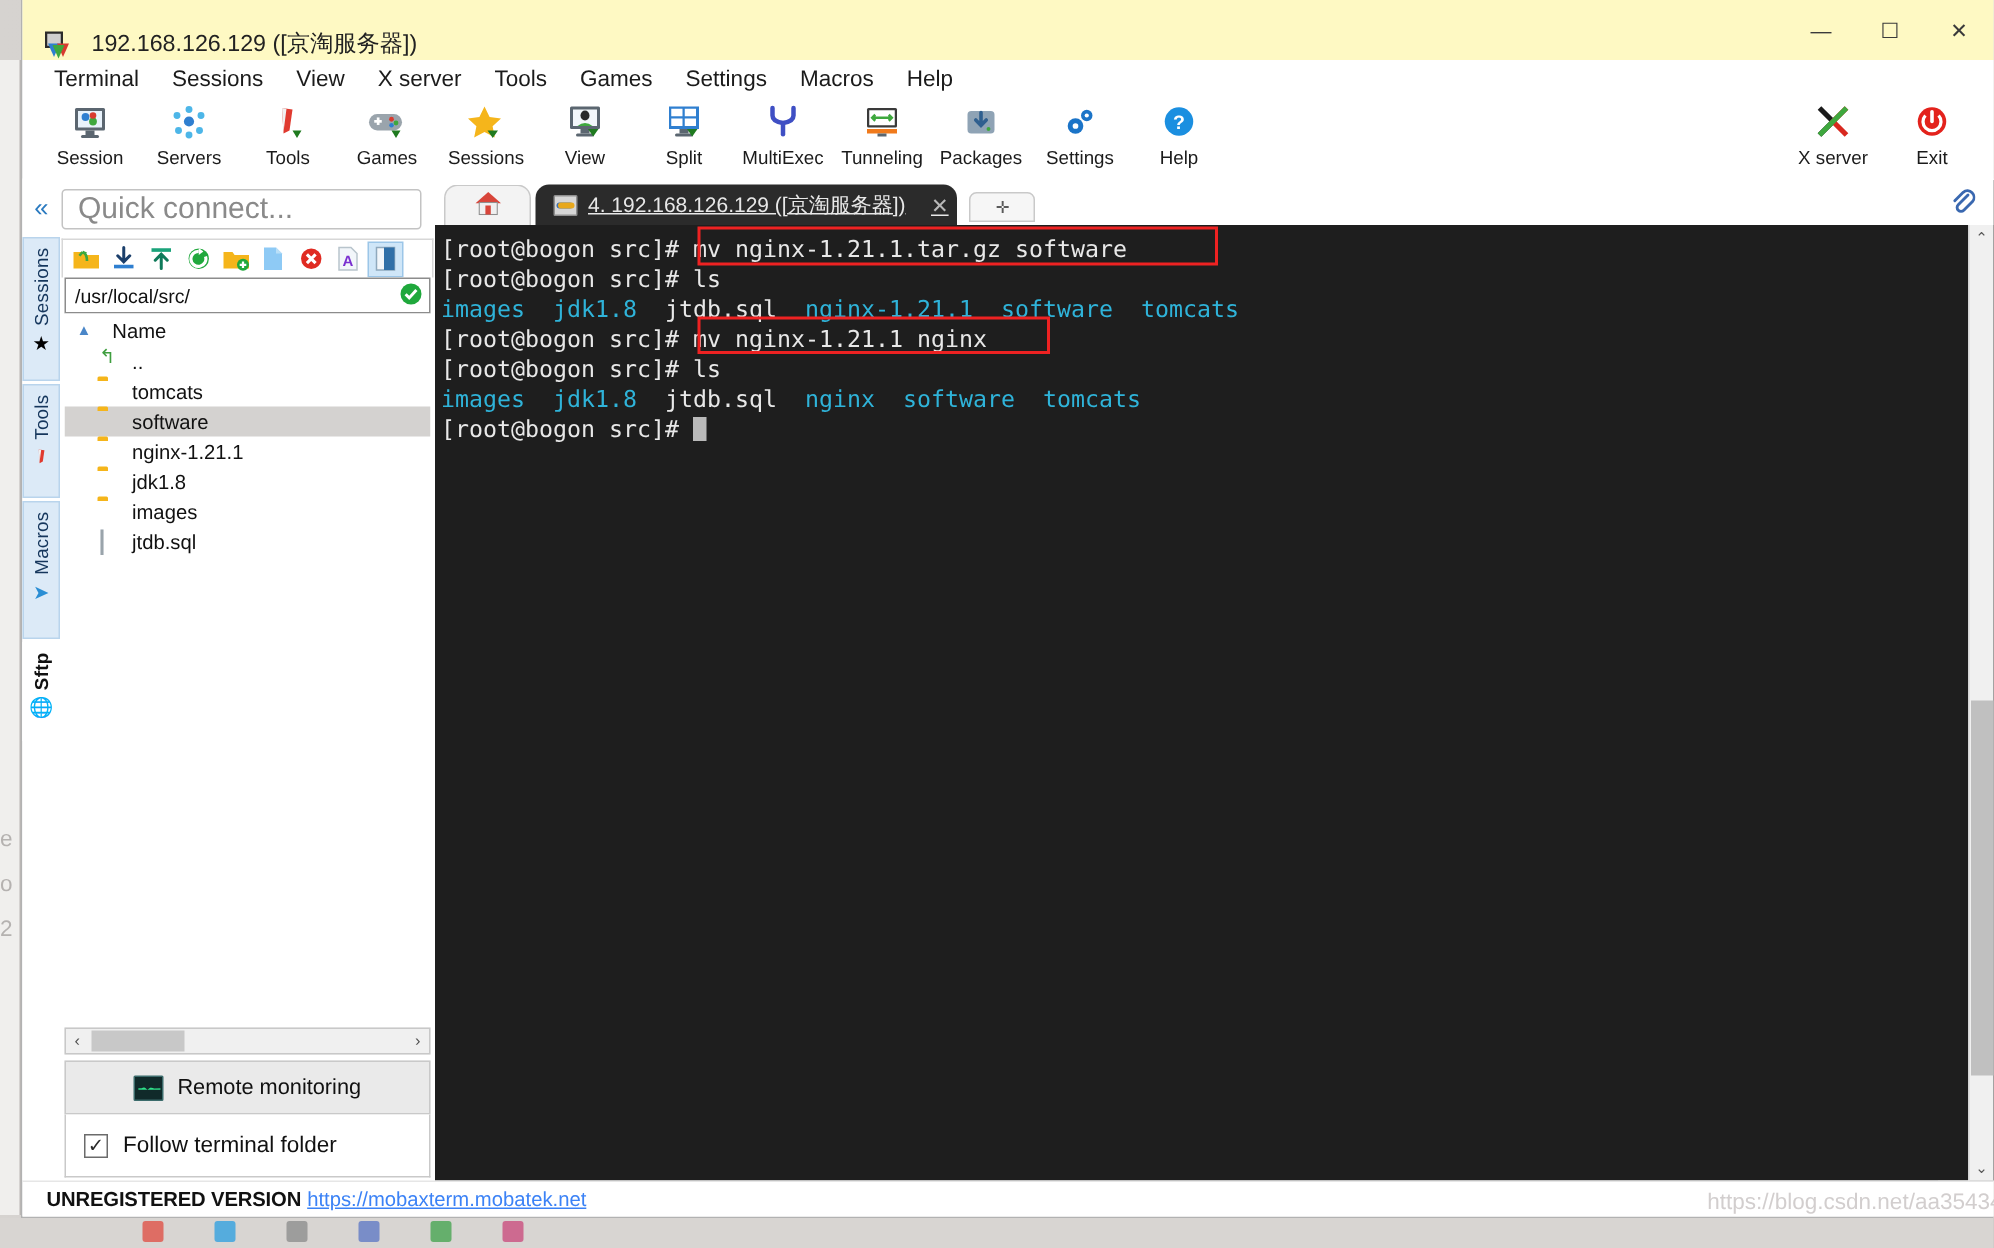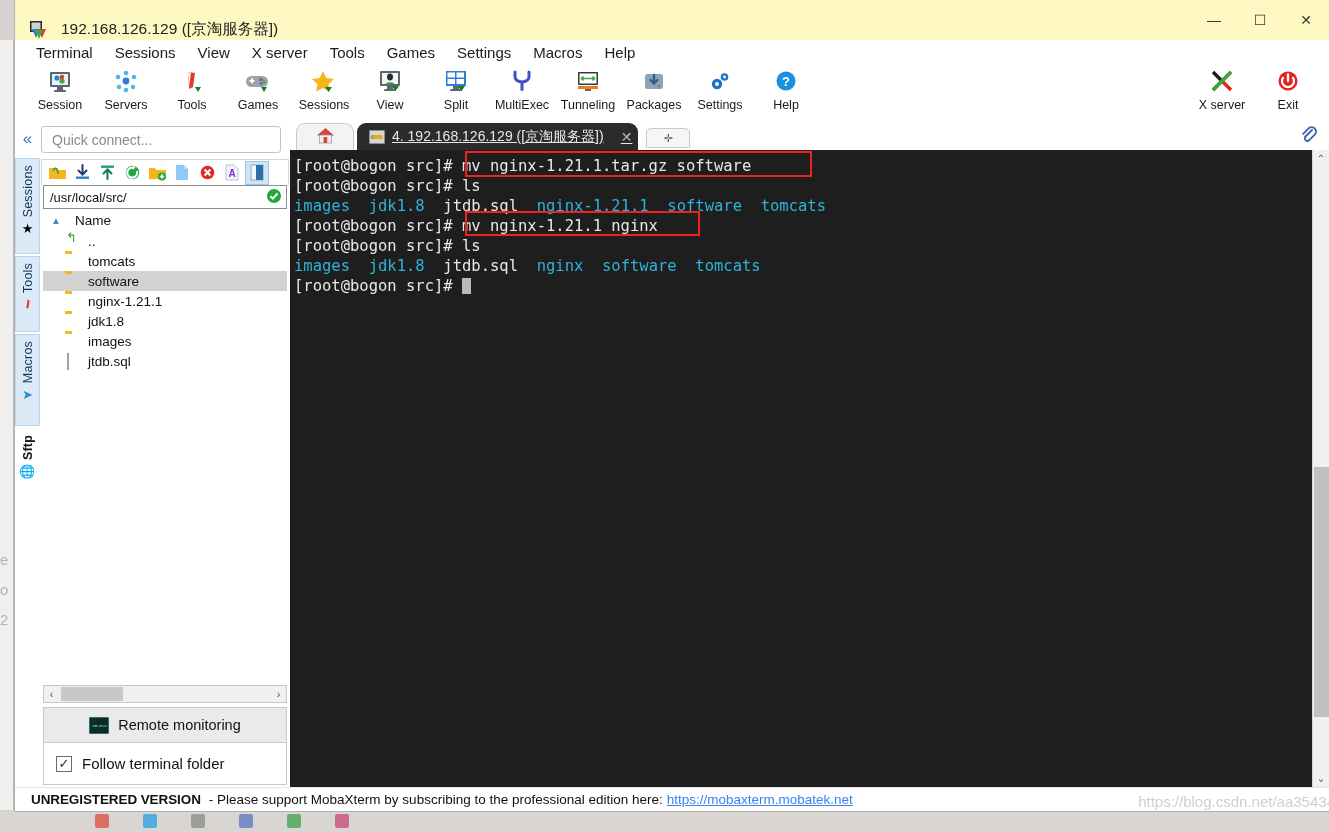--- a/index.html
+++ b/index.html
@@ -109,21 +109,21 @@
   
   #leftpanel {
     width: 249px; flex: none; background: #ffffff;
     display: flex; flex-direction: column; min-height: 0;
     border-right: 1px solid #ffffff;
   }
   #quickconnect-wrap { padding: 6px 8px 6px 0px; }
   #quickconnect {
     height: 27px; border: 1px solid #c3c3c3; border-radius: 3px;
     display: flex; align-items: center; padding-left: 10px;
-    font-size: 14px; color: #8a8a8a; background: #fff; width: 100%;
+    font-size: 20px; color: #8a8a8a; background: #fff; width: 100%;
   }
   #sftp-toolbar {
     height: 26px; display: flex; align-items: center; gap: 3px;
     padding: 2px 2px 2px 4px; border: 1px solid #d7d7d7; border-bottom: none;
     background: #fff; overflow: hidden;
   }
   .sftp-ic { width: 22px; height: 22px; display:flex; align-items:center; justify-content:center; }
   #pathbar {
     height: 24px; border: 1px solid #8c8c8c; display: flex; align-items: center;
     padding: 0 4px 0 6px; font-size: 13px; color: #111; background: #fff;
@@ -714,17 +714,16 @@
             <div class="vthumb" style="top:300px;height:250px;"></div>
           </div>
           <div class="varr">⌄</div>
         </div>
       </div>
     </div>
   </div>
 
   <div id="statusbar">
     <span id="status-strong">UNREGISTERED VERSION</span>
-    <span style="margin-left:8px">-  Please support MobaXterm by subscribing to the professional edition here:</span>
     <a id="status-link" href="#">https://mobaxterm.mobatek.net</a>
     <span id="watermark">https://blog.csdn.net/aa35434</span>
   </div>
 </div>
 
 </body></html>

